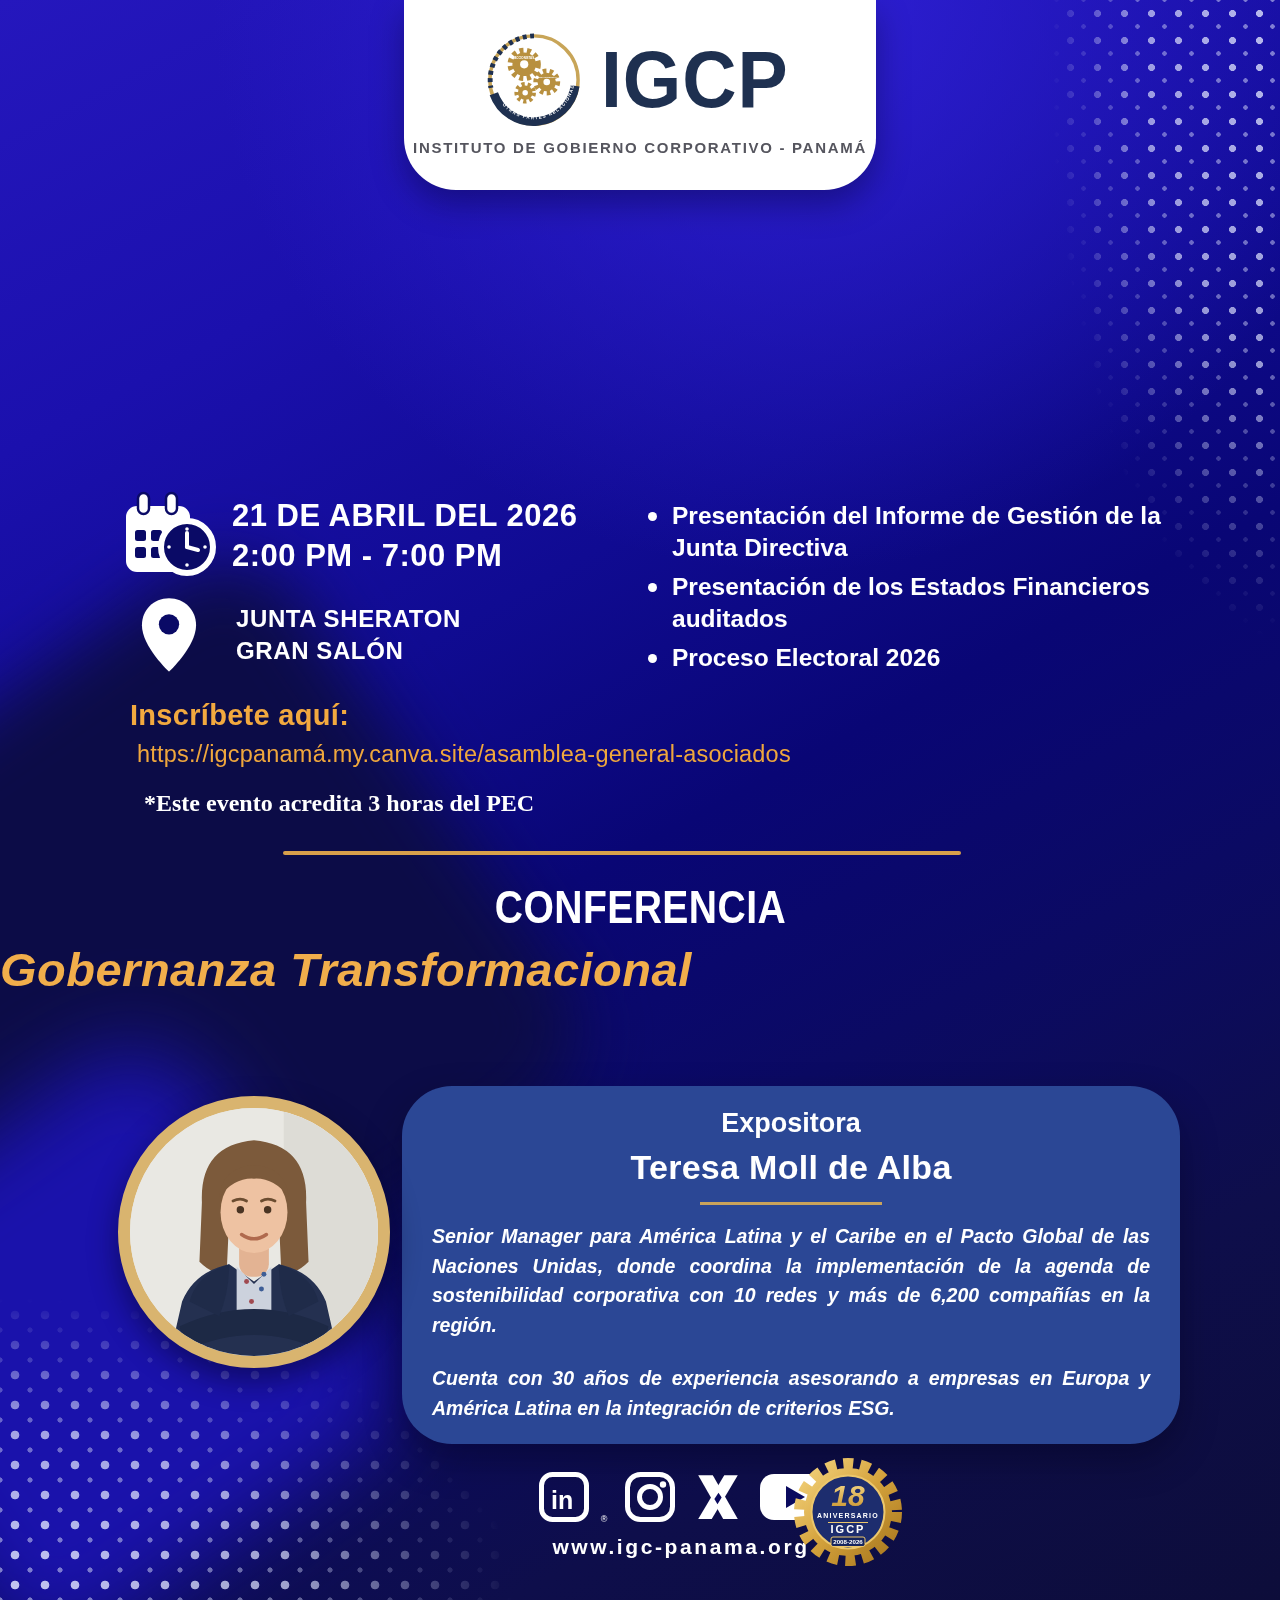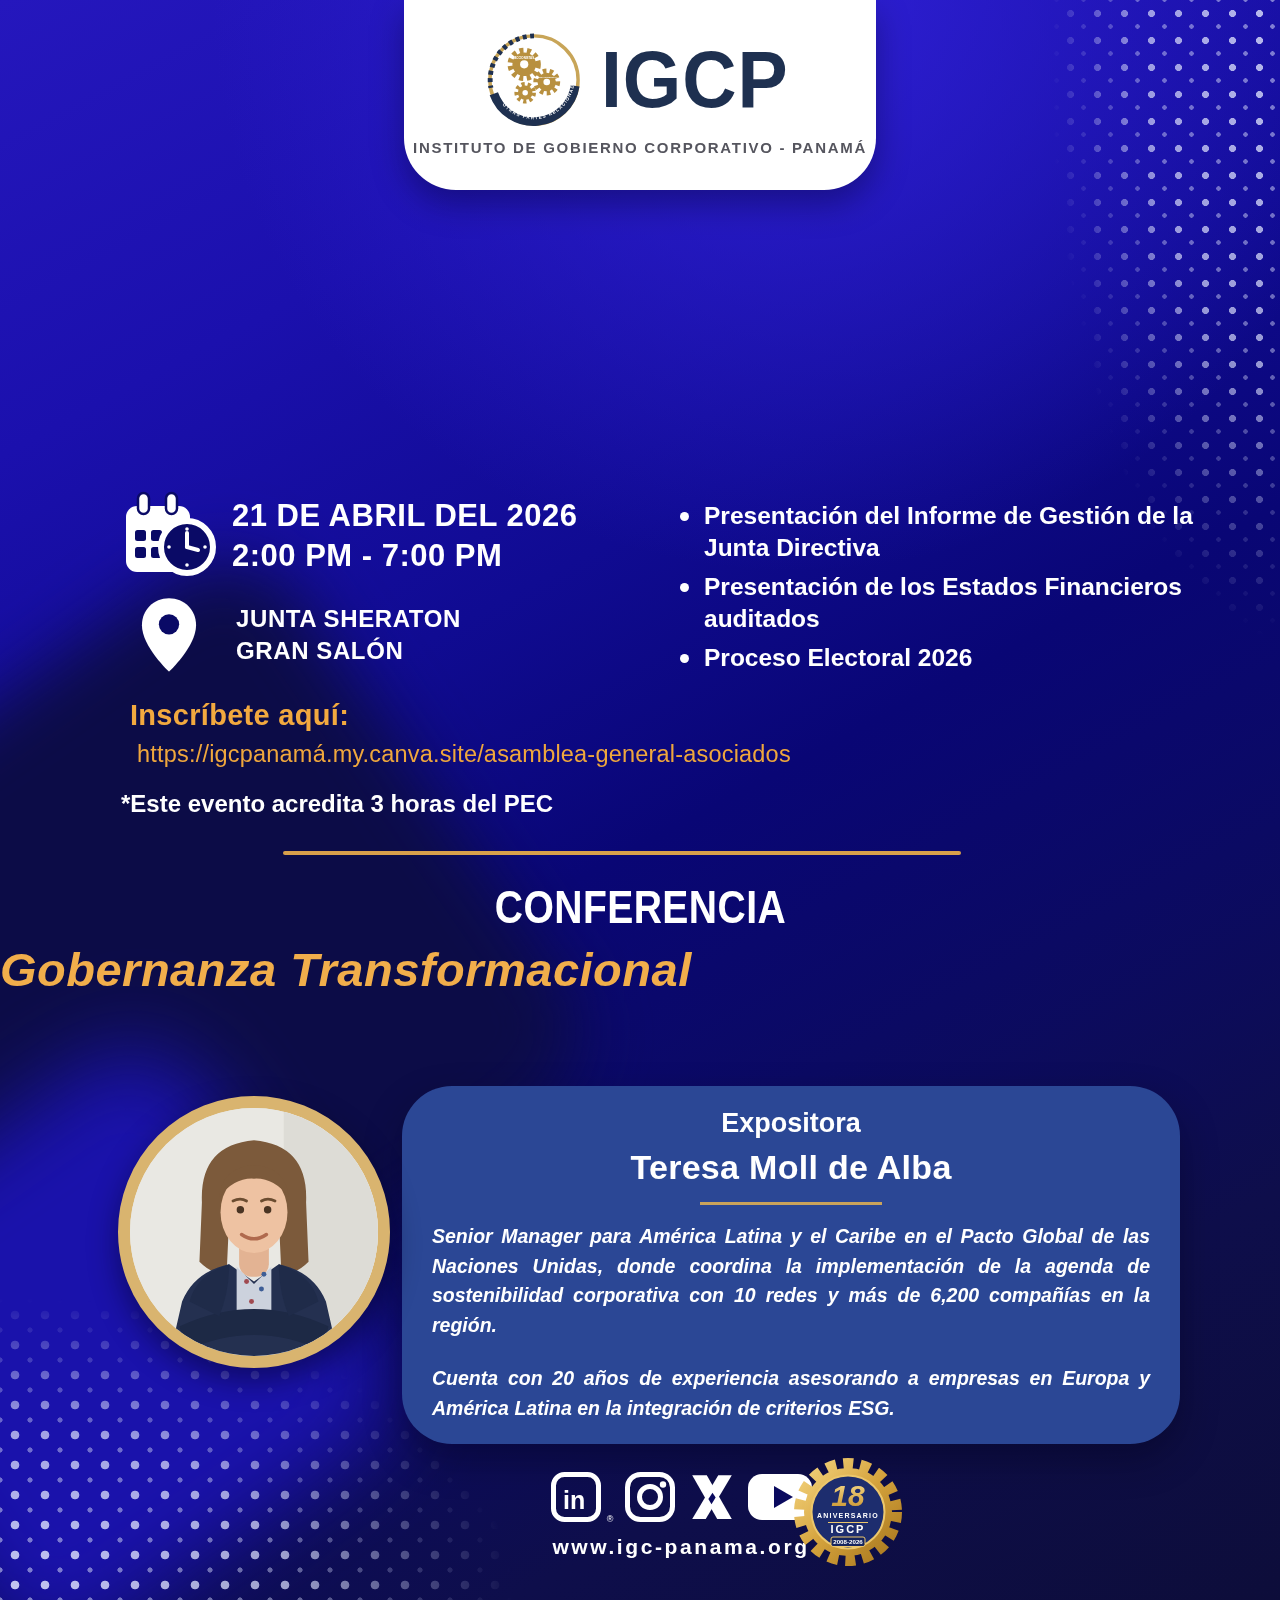--- a/index.html
+++ b/index.html
@@ -45,27 +45,27 @@
 
   
   .title { left:0; top:226px; width:1280px; text-align:center; color:#fff; }
   .tline { display:block; font-weight:800; font-size:58px; line-height:87px;
     transform:scaleX(.8); letter-spacing:.5px;
     text-shadow:2.5px 3.5px 6px rgba(0,0,12,.55); white-space:nowrap; }
 
   
   .date-block { left:232px; top:496px; color:#fff; font-weight:800; font-size:31px; line-height:40px; letter-spacing:.5px; }
   .venue-block { left:236px; top:603px; color:#fff; font-weight:800; font-size:24px; line-height:32px; letter-spacing:.6px; }
-  .agenda { left:680px; top:500px; width:556px; }
+  .agenda { left:648px; top:500px; width:556px; }
   .agenda-item { display:flex; gap:15px; color:#fff; font-weight:700; font-size:24.5px; line-height:32px; margin-bottom:7px; }
   .agenda-dot { width:9px; height:9px; border-radius:50%; background:#fff; margin-top:12px; flex:none; }
 
   .register-label { left:130px; top:699px; color:#F2A93F; font-weight:800; font-size:29px; letter-spacing:.3px; }
   .register-url { left:137px; top:741px; color:#EFA73D; font-weight:400; font-size:23.5px; letter-spacing:.2px; cursor:pointer; }
-  .note { left:121px; top:790px; color:#fff; font-weight:800; font-size:24px; }
+  .note { left:144px; top:790px; color:#fff; font-weight:800; font-size:24px;font-family:Liberation Serif, serif; }
 
   .divider { left:283px; top:851px; width:678px; height:4px; background:#D8A04B; border-radius:2px; }
 
   .conf-heading { left:0; top:880px; width:1280px; text-align:center; color:#fff; }
   .conf-heading span { display:inline-block; font-weight:800; font-size:46px; transform:scaleX(.85); letter-spacing:.5px; }
   .conf-title { left:0; top:942px; width:1280px; text-align:left; color:#F1AE4B;
     font-style:italic; font-weight:800; font-size:47px; letter-spacing:.5px; }
 
   
   .speaker-card { left:402px; top:1086px; width:778px; height:358px; background:#2B4795;
@@ -78,21 +78,21 @@
   .bio p { margin:0 0 24px; }
 
   
   .photo { left:118px; top:1096px; width:248px; height:248px; border-radius:50%;
     border:12px solid #D9B46F; overflow:hidden; background:#e9e8e4;
     box-shadow:0 12px 30px rgba(0,0,20,.45); }
   .photo svg { display:block; width:100%; height:100%; }
 
   
   .footer { left:516px; top:1468px; width:330px; text-align:center; }
-  .social-row { display:flex; justify-content:center; align-items:center; gap:11px; height:58px; }
+  .social-row { display:flex; justify-content:center; align-items:center; gap:17px; height:58px; }
   .website { margin-top:9px; color:#fff; font-weight:800; font-size:21px; letter-spacing:2.6px; }
   .reg-mark { color:#fff; font-size:9px; align-self:flex-end; margin:0 0 2px -6px; }
 
   .badge { left:790px; top:1454px; width:116px; height:116px; }
 </style>
 </head>
 <body>
 
 <div class="poster">
 
@@ -191,21 +191,21 @@
     <span>CONFERENCIA</span>
   </div>
   <div class="abs conf-title">Gobernanza Transformacional</div>
 
   <div class="abs speaker-card">
     <div class="speaker-role">Expositora</div>
     <div class="speaker-name">Teresa Moll de Alba</div>
     <div class="name-underline"></div>
     <div class="bio">
       <p>Senior Manager para América Latina y el Caribe en el Pacto Global de las Naciones Unidas, donde coordina la implementación de la agenda de sostenibilidad corporativa con 10 redes y más de 6,200 compañías en la región.</p>
-      <p>Cuenta con 20 años de experiencia asesorando a empresas en Europa y América Latina en la integración de criterios ESG.</p>
+      <p>Cuenta con 30 años de experiencia asesorando a empresas en Europa y América Latina en la integración de criterios ESG.</p>
     </div>
   </div>
 
   <div class="abs photo">
     <svg viewBox="0 0 100 100">
       <rect x="0" y="0" width="100" height="100" fill="#e9e8e3"></rect>
       <rect x="62" y="0" width="38" height="100" fill="#dddcd6"></rect>
 
       <path d="M29,38 Q28,15 50,13 Q72,15 71,38 L72,62 Q66,68 61,66 L60,44 Q58,27 50,27 Q42,27 40,44 L39,66 Q34,68 28,62 Z" fill="#7c5a3b"></path>
 

